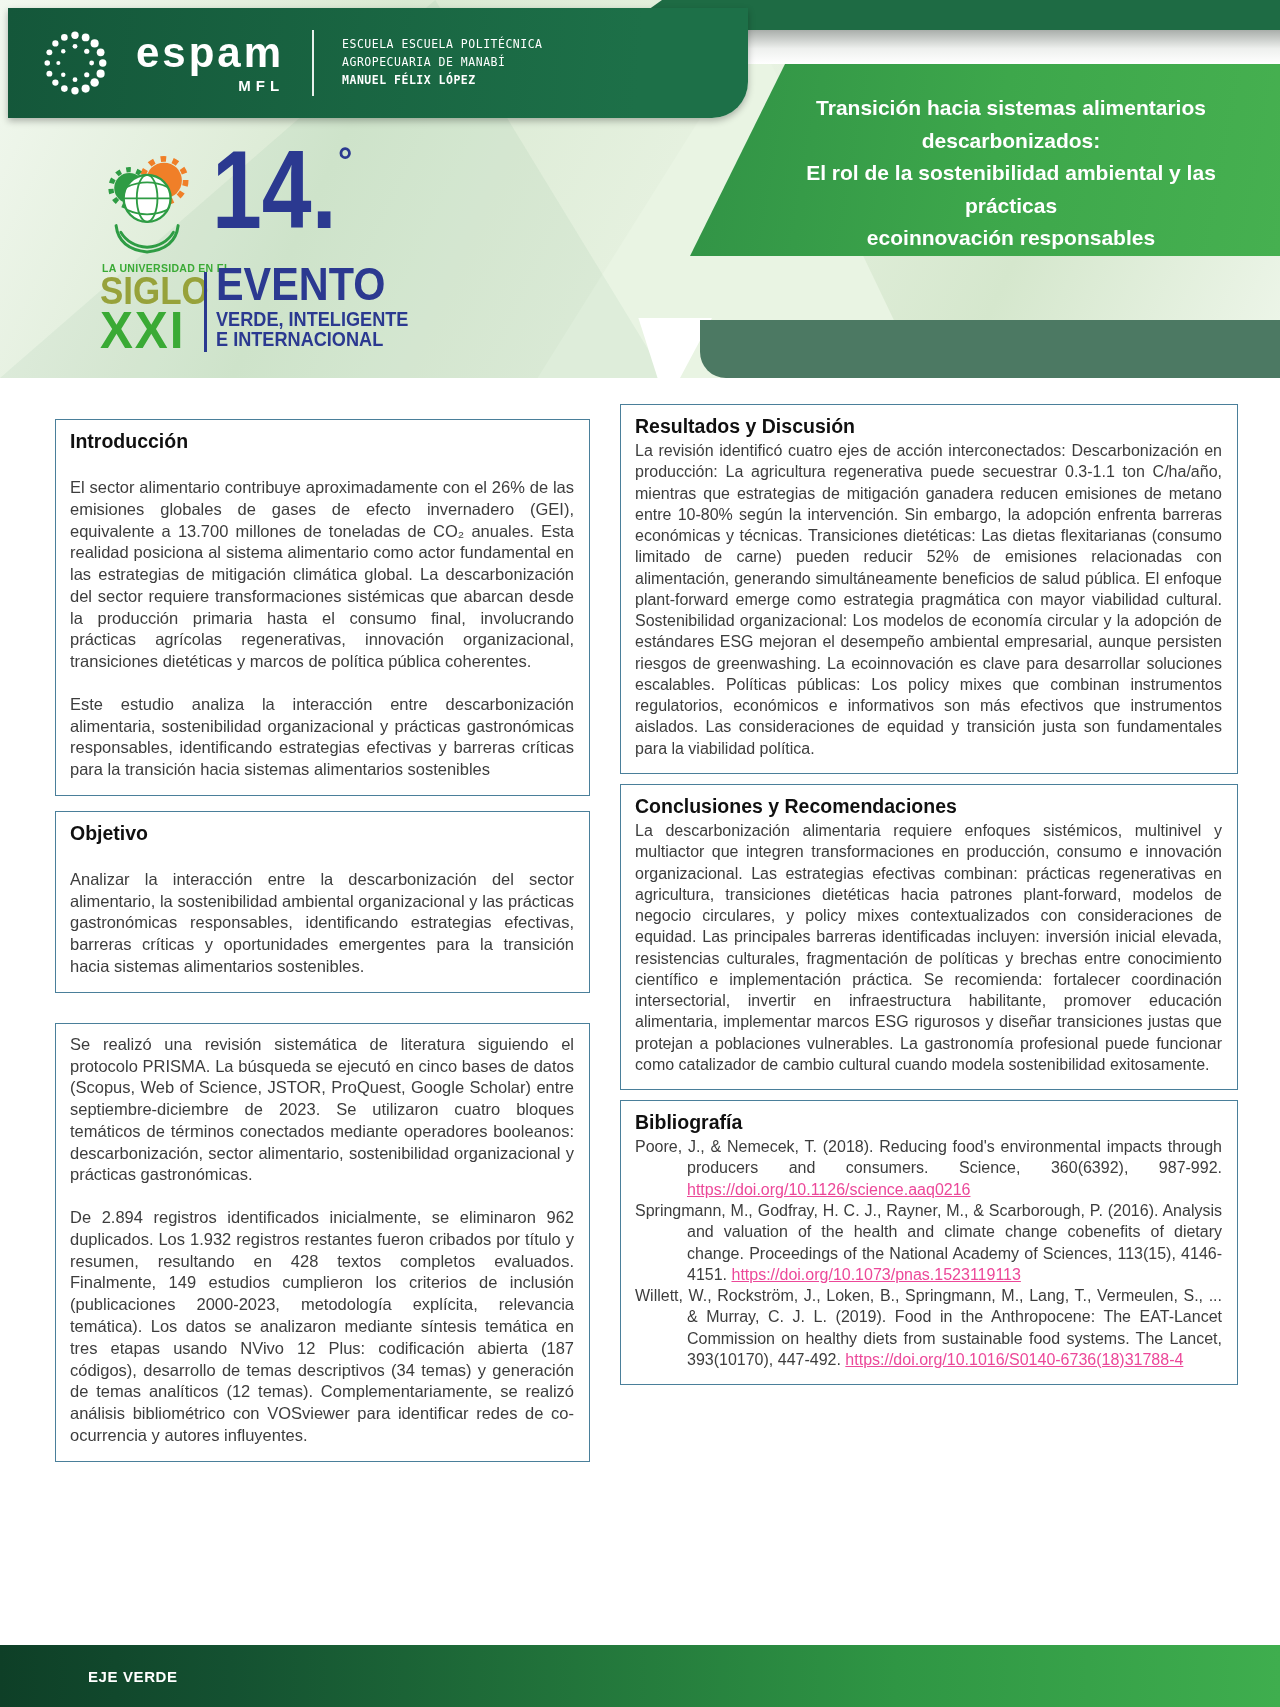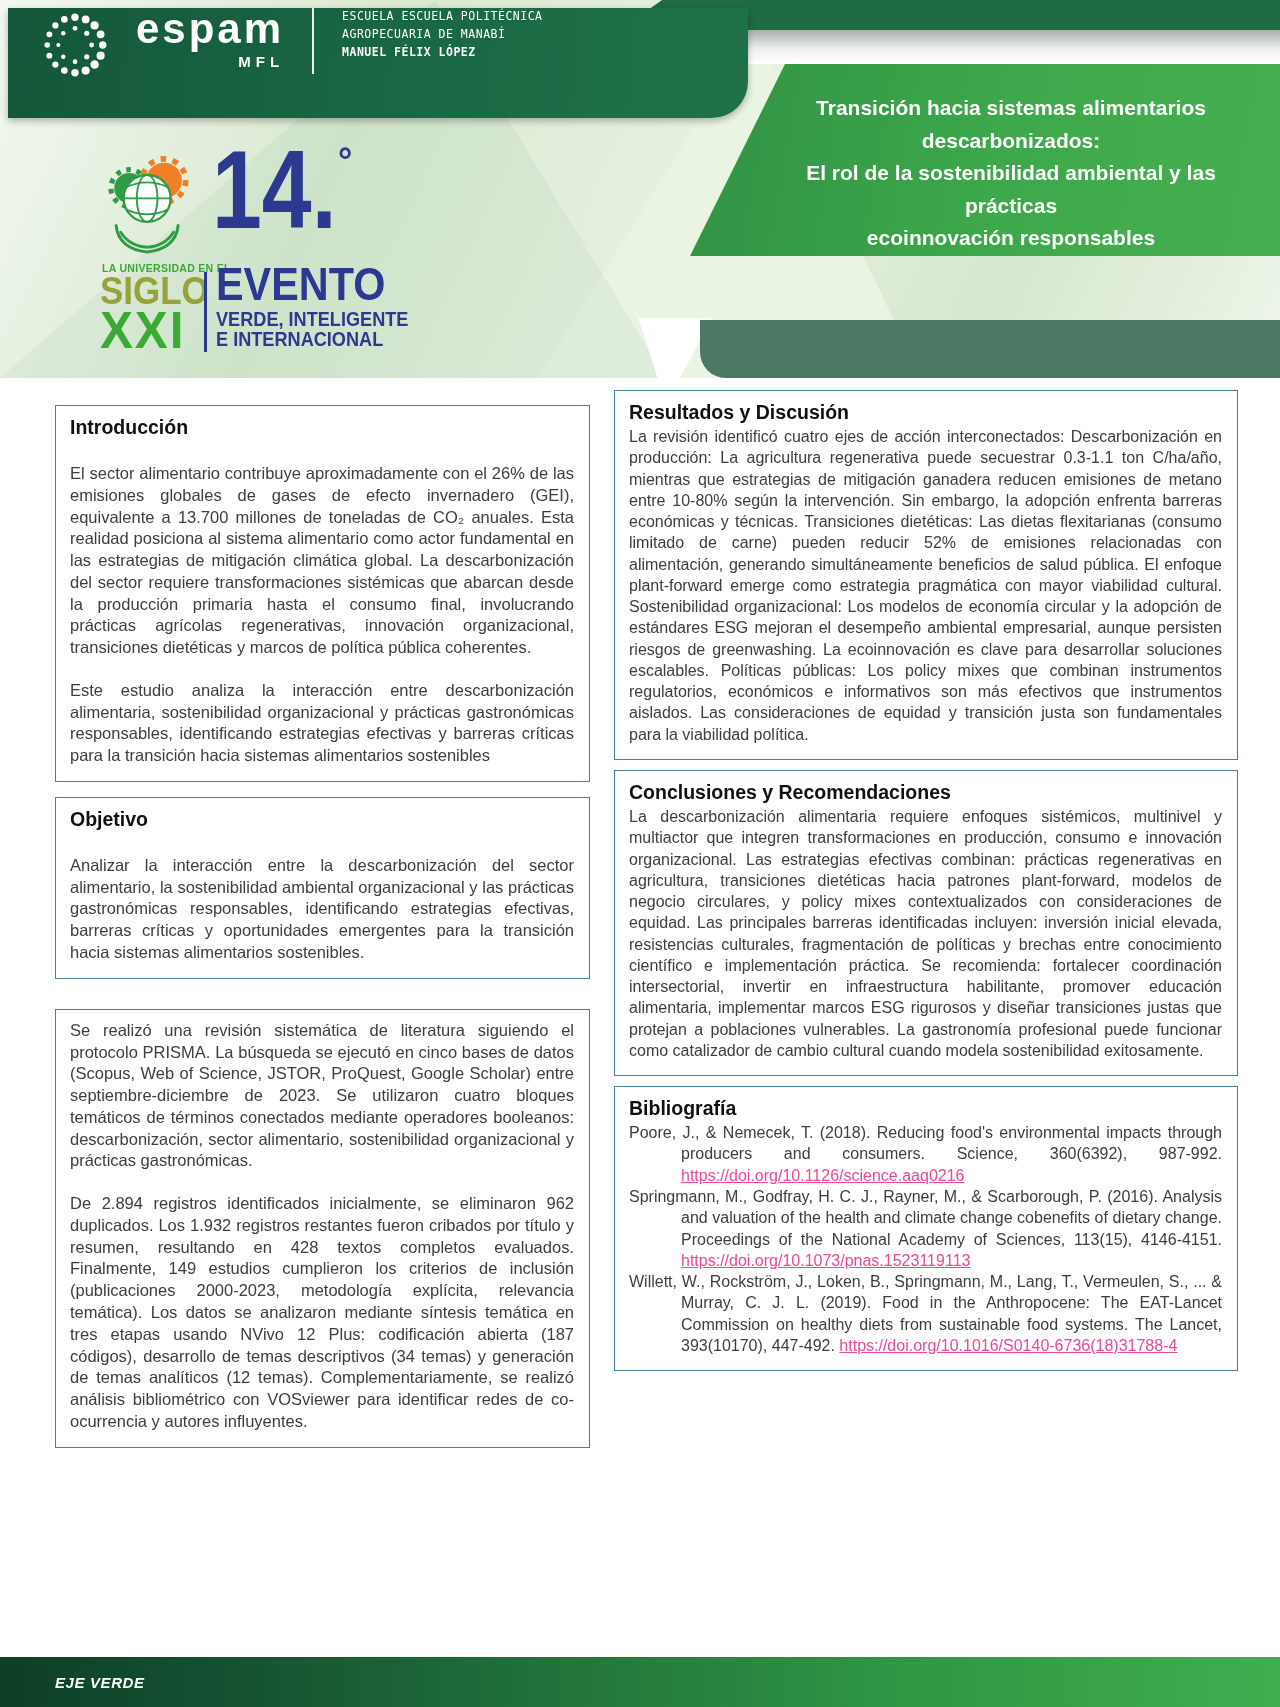--- a/index.html
+++ b/index.html
@@ -29,21 +29,21 @@
 
   .title-wrap{position:absolute;left:120px;right:18px;top:28px;text-align:center;color:#ffffff;}
   .title-line{font-size:21px;font-weight:800;line-height:1.55;}
   .author{margin-top:27px;font-size:17.5px;font-weight:500;color:#eef8ee;}
   .affiliation{margin-top:32px;font-size:15.5px;color:#eef8ee;}
 
   
   .panel-a{position:absolute;left:8px;top:8px;width:740px;height:110px;border-radius:0 0 36px 0;
            background:linear-gradient(95deg,#14573a 0%,#1d7048 85%);
            box-shadow:0 3px 7px rgba(0,0,0,0.28);
-           display:flex;padding-left:30px;box-sizing:border-box;}
+           display:flex;align-items:center;padding-left:30px;box-sizing:border-box;}
   .dots-icon{flex:0 0 auto;}
   .brand{margin-left:24px;color:#ffffff;}
   .brand-name{font-size:42px;font-weight:800;letter-spacing:3px;line-height:1;}
   .brand-sub{font-size:15px;font-weight:700;letter-spacing:5px;text-align:right;margin-top:3px;}
   .v-div{width:2px;height:66px;background:rgba(255,255,255,0.9);margin:0 28px;}
   .inst{color:#ffffff;font-family:"DejaVu Sans Mono",monospace;font-size:11.5px;line-height:1.55;letter-spacing:0.5px;}
   .inst .b{font-weight:700;}
 
   
   .badge{position:absolute;left:100px;top:140px;width:490px;height:215px;}
@@ -53,43 +53,43 @@
   .siglo{left:0;top:132px;font-size:38px;font-weight:800;color:#97a23b;line-height:1;transform:scaleX(0.92);transform-origin:left;}
   .xxi{left:0;top:164px;font-size:52px;font-weight:800;color:#3aaa35;line-height:1;letter-spacing:2px;transform:scaleX(0.95);transform-origin:left;}
   .b-div{left:104px;top:132px;width:3px;height:80px;background:#2b3990;}
   .num{left:112px;top:-6px;font-size:112px;font-weight:800;color:#2b3990;line-height:1;transform:scaleX(0.8);transform-origin:left;}
   .deg{left:238px;top:0px;font-size:36px;font-weight:800;color:#2b3990;}
   .evento{left:116px;top:120px;font-size:47px;font-weight:800;color:#2b3990;line-height:1;transform:scaleX(0.88);transform-origin:left;}
   .sub1{left:116px;top:170px;font-size:19.5px;font-weight:800;color:#2b3990;line-height:1;transform:scaleX(0.93);transform-origin:left;}
   .sub2{left:116px;top:190px;font-size:19.5px;font-weight:800;color:#2b3990;line-height:1;transform:scaleX(0.93);transform-origin:left;}
 
   
-  .content{position:absolute;left:0;top:378px;width:1280px;box-sizing:border-box;
-           display:flex;gap:24px;padding:12px 42px 0 55px;}
+  .content{position:absolute;left:0;top:392px;width:1280px;box-sizing:border-box;
+           display:flex;gap:30px;padding:12px 42px 0 55px;}
   .col-left{width:535px;flex:0 0 535px;padding-top:15px;}
   .col-right{flex:1;}
   .box{background:#ffffff;border:1.5px solid #4a7f9a;box-sizing:border-box;
        padding:10px 15px 14px 14px;color:#3d3d3d;}
   .col-left .box{margin-bottom:30px;}
   .col-left .box.gap-sm{margin-bottom:15px;}
   .col-right .box{margin-bottom:10px;}
   .box h2{margin:0;font-size:19.5px;font-weight:800;color:#101010;}
   .col-left .box h2{margin-bottom:24px;}
   .col-right .box h2{margin-bottom:2px;}
   .box p{margin:0 0 21px 0;font-size:16.5px;line-height:1.32;text-align:justify;}
   .box p:last-child{margin-bottom:0;}
   .col-right .box p{font-size:16px;line-height:1.33;margin-bottom:0;}
   .refs p{font-size:15.5px;line-height:1.32;margin:0;text-align:justify;
           padding-left:52px;text-indent:-52px;}
   .ref-link{color:#ec4899;text-decoration:underline;cursor:pointer;}
 
   
-  .footer{position:absolute;left:0;bottom:0;width:1280px;height:50px;
+  .footer{position:absolute;left:0;bottom:0;width:1280px;height:62px;
           background:linear-gradient(90deg,#0e3f27 0%,#145131 18%,#2f9644 70%,#3fae4e 100%);
-          display:flex;align-items:center;padding-left:55px;box-sizing:border-box;font-style:italic;}
+          display:flex;align-items:center;padding-left:88px;box-sizing:border-box;}
   .footer span{color:#ffffff;font-weight:800;font-size:15px;letter-spacing:0.6px;}
 </style>
 </head>
 <body>
 
 <div class="page">
 
   <header class="hdr">
     <div class="hdr-base"></div>
     <div class="facet f1"></div>

